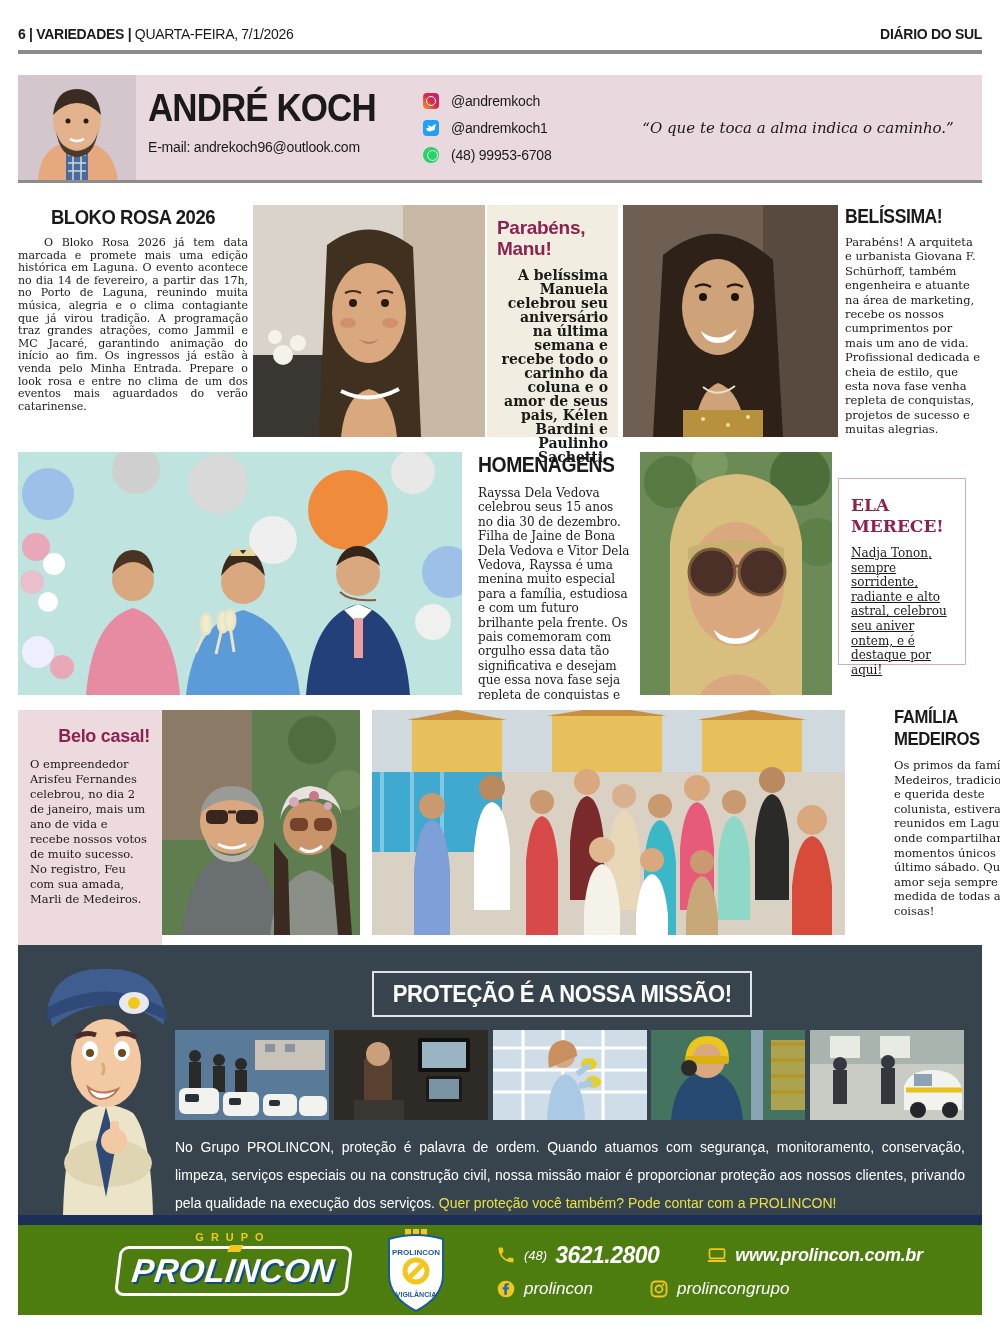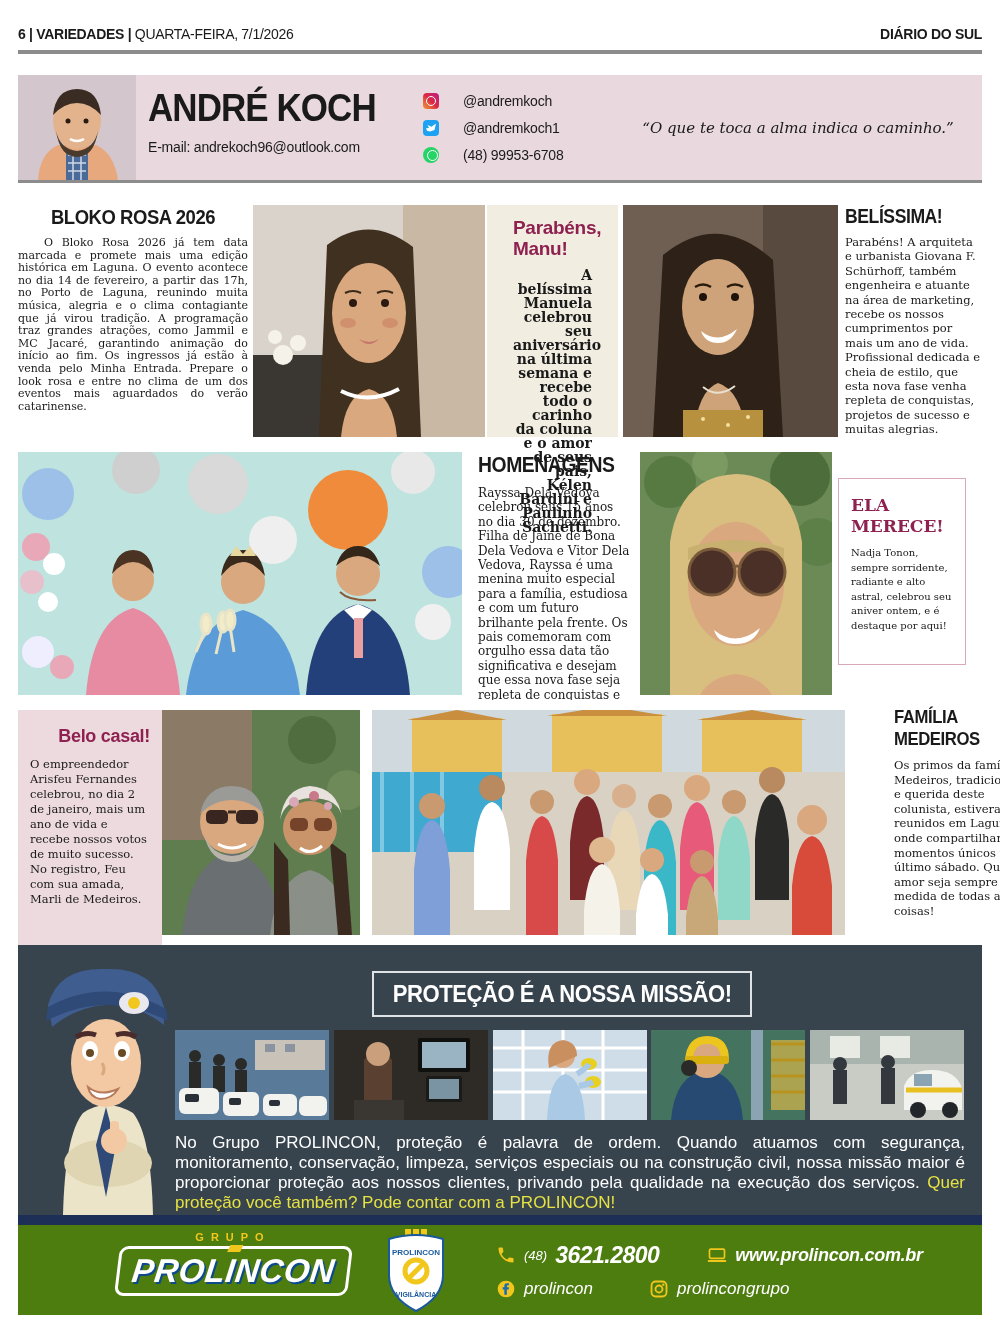--- a/index.html
+++ b/index.html
@@ -14,21 +14,21 @@
   .rule{background:#8c8c8c;}
   .rule-top{left:18px;top:50px;width:964px;height:4px;}
   .rule-band{left:18px;top:180px;width:964px;height:3px;}
   
   .masthead{left:18px;top:75px;width:964px;height:105px;background:#e9d9df;}
   .andre-photo{left:0;top:0;width:118px;height:105px;overflow:hidden;}
   .col-name{left:130px;top:12px;font-size:38px;font-weight:bold;letter-spacing:-1px;
             transform:scaleX(0.92);transform-origin:left;white-space:nowrap;}
   .col-email{left:130px;top:64px;font-size:14px;letter-spacing:-0.2px;}
   .socials{left:405px;top:12px;width:190px;}
-  .social-row{display:flex;align-items:center;gap:24px;height:27px;}
+  .social-row{display:flex;align-items:center;gap:12px;height:27px;}
   .social-row .txt{font-size:14px;letter-spacing:-0.2px;}
   .sicon{width:16px;height:16px;border-radius:4px;flex:0 0 16px;position:relative;}
   .ig{background:linear-gradient(45deg,#f09433,#e6683c,#dc2743,#cc2366,#bc1888);}
   .ig::after{content:"";position:absolute;left:3px;top:3px;width:8px;height:8px;border:1.5px solid #fff;border-radius:50%;}
   .tw{background:#1da1f2;}
   .tw::after{content:"";position:absolute;left:3px;top:4px;width:10px;height:8px;background:#fff;
              clip-path:polygon(0 60%,30% 55%,15% 20%,55% 40%,100% 0,85% 80%,40% 100%,10% 90%);}
   .wa{background:#25d366;border-radius:50%;}
   .wa::after{content:"";position:absolute;left:3.5px;top:3.5px;width:9px;height:9px;border:1.8px solid #fff;border-radius:50%;}
   .quote{left:600px;top:44px;width:360px;text-align:center;font-family:"DejaVu Serif",serif;
@@ -37,56 +37,56 @@
   .headline{font-weight:bold;letter-spacing:-0.5px;transform:scaleX(0.88);transform-origin:left;margin:0;}
   .headline.center{transform-origin:center;text-align:center;}
   .serifbody{font-family:"DejaVu Serif",serif;text-align:justify;margin:0;}
   .maroon{color:#8e2150;}
   
   .bloko{left:18px;top:205px;width:230px;height:232px;overflow:hidden;}
   .bloko h2{font-size:21px;margin:0 0 8px 0;}
   .bloko p{font-size:11px;line-height:12.6px;text-indent:26px;}
   .photo{overflow:hidden;}
   .photo-manu{left:253px;top:205px;width:232px;height:232px;}
-  .manu-box{left:487px;top:205px;width:131px;height:232px;background:#f1eee1;box-sizing:border-box;padding:12px 26px;}
+  .manu-box{left:487px;top:205px;width:131px;height:232px;background:#f1eee1;box-sizing:border-box;padding:12px 10px;}
   .manu-box h2{font-size:19px;line-height:21px;letter-spacing:-0.3px;margin:0 0 9px 0;font-weight:bold;}
   .manu-box p{font-size:14px;line-height:14px;text-align:right;font-weight:bold;}
   .photo-giovana{left:623px;top:205px;width:215px;height:232px;}
   .belissima{left:845px;top:205px;width:137px;height:240px;overflow:hidden;}
   .belissima h2{font-size:20px;margin:0 0 7px 0;}
   .belissima p{font-size:11.5px;line-height:14.4px;text-align:left;}
   
   .photo-family{left:18px;top:452px;width:444px;height:243px;}
   .homenagens{left:478px;top:452px;width:154px;height:248px;overflow:hidden;}
   .homenagens h2{font-size:22px;margin:0 0 8px 0;}
   .homenagens p{font-size:12px;line-height:14.4px;text-align:left;}
   .photo-nadja{left:640px;top:452px;width:192px;height:243px;}
   .ela-box{left:838px;top:478px;width:128px;height:187px;border:1px solid #d9a9b8;background:#fff;
            box-sizing:border-box;padding:16px 12px;}
   .ela-box h2{font-family:"DejaVu Serif",serif;font-size:17px;line-height:21px;font-weight:bold;margin:0 0 9px 0;}
-  .ela-box p{font-size:10px;line-height:14.6px;text-align:left;}
+  .ela-box p{font-size:12px;line-height:14.6px;text-align:left;text-decoration:underline;}
   
   .belo-box{left:18px;top:710px;width:144px;height:254px;background:#eddade;box-sizing:border-box;
             padding:16px 12px;text-align:right;}
   .belo-box h2{font-size:18px;margin:0 0 10px 0;font-weight:bold;letter-spacing:-0.3px;}
   .belo-box p{font-size:11.5px;line-height:15px;text-align:left;}
   .photo-couple{left:162px;top:710px;width:198px;height:225px;}
   .photo-group{left:372px;top:710px;width:473px;height:225px;}
   .familia{left:894px;top:706px;width:127px;height:235px;overflow:hidden;}
   .familia h2{font-size:19px;line-height:22px;margin:0 0 8px 0;}
   .familia p{font-size:11.5px;line-height:14.6px;text-align:left;}
   
   .ad{left:18px;top:945px;width:964px;height:270px;background:#37434d;}
   .mascot{left:0;top:0;width:162px;height:270px;}
   .ad-headline{left:354px;top:26px;width:380px;height:46px;border:2px solid #dfe3e6;box-sizing:border-box;
                display:flex;align-items:center;justify-content:center;}
   .ad-headline span{color:#fff;font-size:24px;font-weight:bold;letter-spacing:-0.5px;transform:scaleX(0.92);white-space:nowrap;}
   .ad-strip{left:157px;top:85px;width:790px;height:90px;display:flex;gap:4px;}
   .ad-strip .cell{flex:1;overflow:hidden;position:relative;}
-  .ad-text{left:157px;top:188px;width:790px;color:#fff;font-size:17px;line-height:20px;text-align:justify;margin:0;}
+  .ad-text{left:157px;top:188px;width:790px;color:#fff;font-size:14px;line-height:28px;text-align:justify;margin:0;}
   .ad-text .cta{color:#e6e242;}
   
   .navy{left:18px;top:1215px;width:964px;height:10px;background:#1d2f56;}
   .bluefooter{left:18px;top:1225px;width:964px;height:90px;background:#4d7c0f;}
   .logo-wrap{position:absolute;left:90px;top:6px;width:250px;text-align:center;}
   .logo-grupo{color:#f2c71d;font-size:11px;font-weight:bold;letter-spacing:7px;margin-bottom:3px;}
   .logo-text{display:inline-block;position:relative;border:3px solid #fff;border-radius:9px;padding:3px 12px;
              transform:skewX(-7deg);font-style:italic;font-weight:bold;font-size:33px;color:#fff;
              letter-spacing:0.5px;text-shadow:2px 2px 0 #0d4a8c;}
   .logo-accent{position:absolute;left:47%;top:-4px;width:13px;height:7px;background:#f2c71d;transform:skewX(-20deg);}

